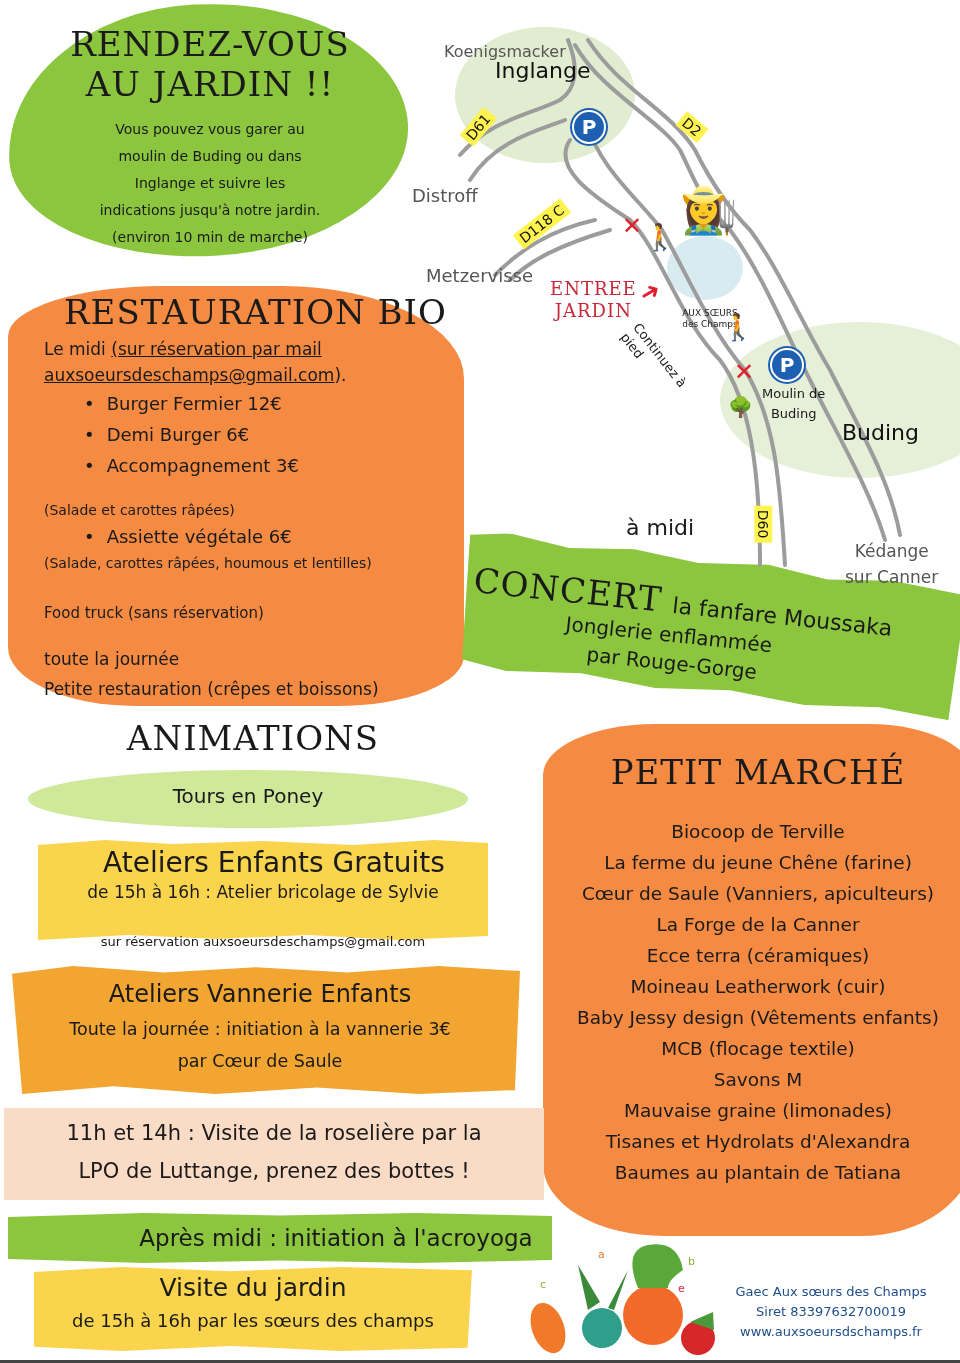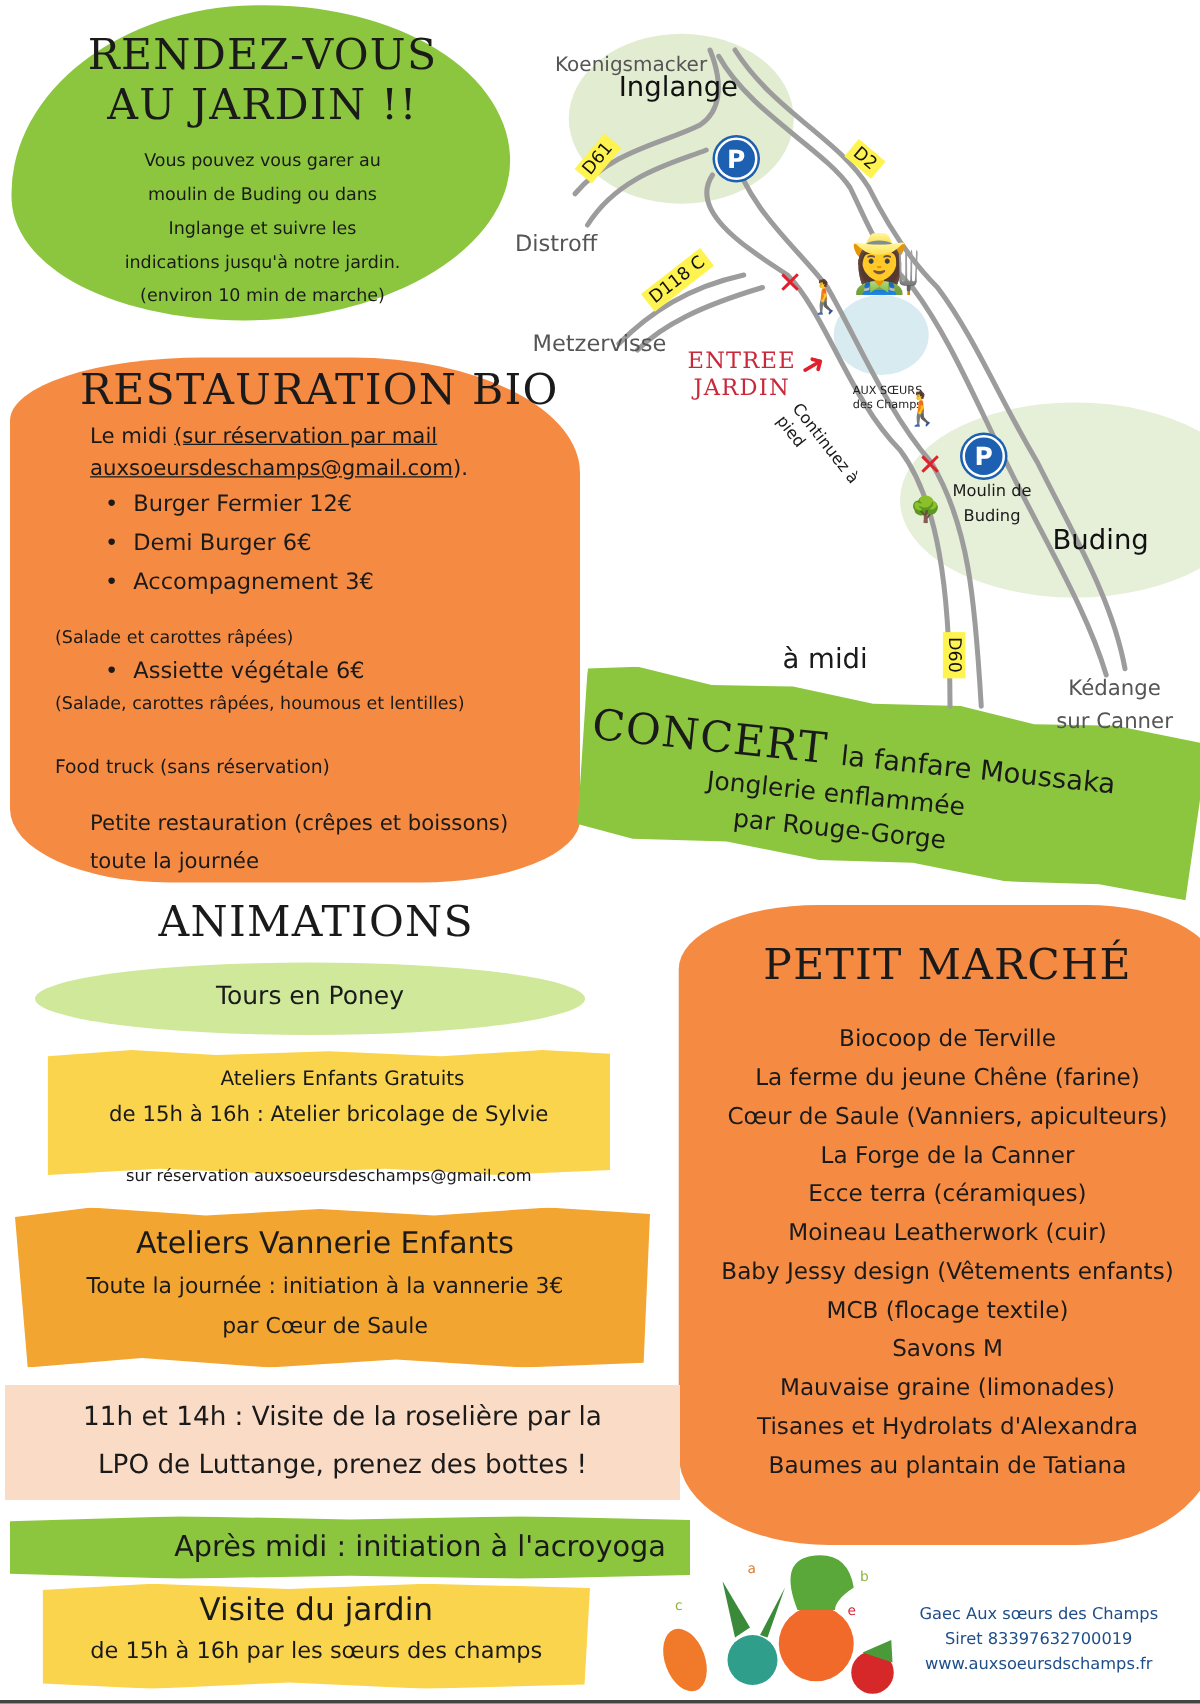--- a/index.html
+++ b/index.html
@@ -20,21 +20,21 @@
   #strip-concert { left:462px; top:555px; width:500px; height:140px; background:#8cc63f; transform:rotate(6deg); clip-path:polygon(0 4%,8% 0,20% 6%,33% 2%,46% 7%,60% 3%,72% 9%,85% 5%,100% 10%,99% 100%,85% 96%,70% 100%,55% 95%,40% 99%,25% 94%,10% 98%,1% 93%); }
   #strip-poney { left:28px; top:770px; width:440px; height:58px; background:#cfe89a; border-radius:50%; }
   #strip-ateliers { left:38px; top:840px; width:450px; height:100px; background:#fbd44e; clip-path:polygon(0 5%,15% 0,30% 4%,50% 1%,70% 5%,88% 0,100% 3%,100% 96%,80% 100%,60% 95%,40% 99%,20% 95%,0 100%); }
   #strip-vannerie { left:12px; top:966px; width:508px; height:128px; background:#f3a531; clip-path:polygon(0 6%,12% 0,30% 5%,48% 1%,66% 5%,84% 0,100% 4%,99% 97%,80% 100%,60% 95%,40% 100%,20% 94%,2% 100%); }
   #strip-roseliere { left:4px; top:1108px; width:540px; height:92px; background:#fadbc6; }
   #strip-acroyoga { left:8px; top:1213px; width:544px; height:50px; background:#8cc63f; clip-path:polygon(0 8%,25% 0,50% 5%,75% 0,100% 6%,100% 94%,75% 100%,50% 95%,25% 100%,0 92%); }
   #strip-visite { left:34px; top:1267px; width:438px; height:84px; background:#fbd44e; clip-path:polygon(0 6%,20% 0,45% 5%,70% 0,100% 4%,99% 96%,70% 100%,45% 94%,20% 100%,0 95%); }
 
   
   .title-big { font-size:34px; line-height:40px; }
-  .body-txt { font-size:17px; line-height:26px;margin-left:28px; }
+  .body-txt { font-size:17px; line-height:26px; }
 
   
   #map { left:400px; top:0; width:560px; height:600px; }
   .map-label { font-size:16px; color:#555; }
   .map-town { font-size:22px; color:#111; }
   .road-tag { background:#fff44f; font-size:14px; padding:1px 4px; color:#111; }
   .parking { width:30px; height:30px; border-radius:50%; background:#1d5fb0; border:2px solid #fff; box-shadow:0 0 0 2px #1d5fb0; color:#fff; font-weight:bold; font-size:20px; text-align:center; line-height:30px; }
   .red-x { color:#e0202c; font-weight:bold; font-size:24px; }
   .walker { color:#6aa329; font-size:26px; }
   .entree { color:#c8283a; font-size:18px; line-height:22px; letter-spacing:1px; }
@@ -147,40 +147,40 @@
         <li>Accompagnement 3€</li>
       </ul>
     <div style="font-size:14px;line-height:22px;margin-top:18px;">(Salade et carottes râpées)</div>
     <ul class="menu">
         <li>Assiette végétale 6€</li>
       </ul>
     <div style="font-size:14px;line-height:22px;">(Salade, carottes râpées, houmous et lentilles)</div>
   </div>
   <div style="font-size:15px;margin-top:30px;">Food truck (sans réservation)</div>
   <div class="body-txt" style="margin-top:22px;line-height:30px;">
+    <div>toute la journée</div>
     <div>Petite restauration (crêpes et boissons)</div>
-    <div>toute la journée</div>
   </div>
 </section>
 
 <div class="abs" style="left:580px;top:515px;font-size:22px;margin-left:46px;">à midi</div>
 <section class="abs" style="left:476px;top:560px;width:480px;transform:rotate(6deg);transform-origin:left top;">
   <div>
     <span class="serif" style="font-size:34px;">CONCERT</span>
     <span style="font-size:22px;margin-left:6px;">la fanfare Moussaka</span>
   </div>
   <div style="font-size:20px;margin-left:96px;line-height:28px;">Jonglerie enflammée</div>
   <div style="font-size:20px;margin-left:120px;line-height:28px;">par Rouge-Gorge</div>
 </section>
 
 <div class="abs serif title-big center" style="left:0;top:718px;width:506px;">ANIMATIONS</div>
 <div class="abs center" style="left:28px;top:784px;width:440px;font-size:20px;">Tours en Poney</div>
 
 <section class="abs center" style="left:38px;top:848px;width:450px;">
-  <div style="font-size:16px;line-height:30px;margin-left:22px;">Ateliers Enfants Gratuits</div>
+  <div style="font-size:28px;line-height:30px;margin-left:22px;">Ateliers Enfants Gratuits</div>
   <div style="font-size:17px;line-height:28px;">de 15h à 16h : Atelier bricolage de Sylvie</div>
   <div style="font-size:13px;line-height:22px;margin-top:25px;">sur réservation auxsoeursdeschamps@gmail.com</div>
 </section>
 
 <section class="abs center" style="left:0;top:976px;width:520px;">
   <div style="font-size:24px;line-height:36px;">Ateliers Vannerie Enfants</div>
   <div style="font-size:17.5px;line-height:34px;">Toute la journée : initiation à la vannerie 3€</div>
   <div style="font-size:17.5px;line-height:30px;">par Cœur de Saule</div>
 </section>
 

